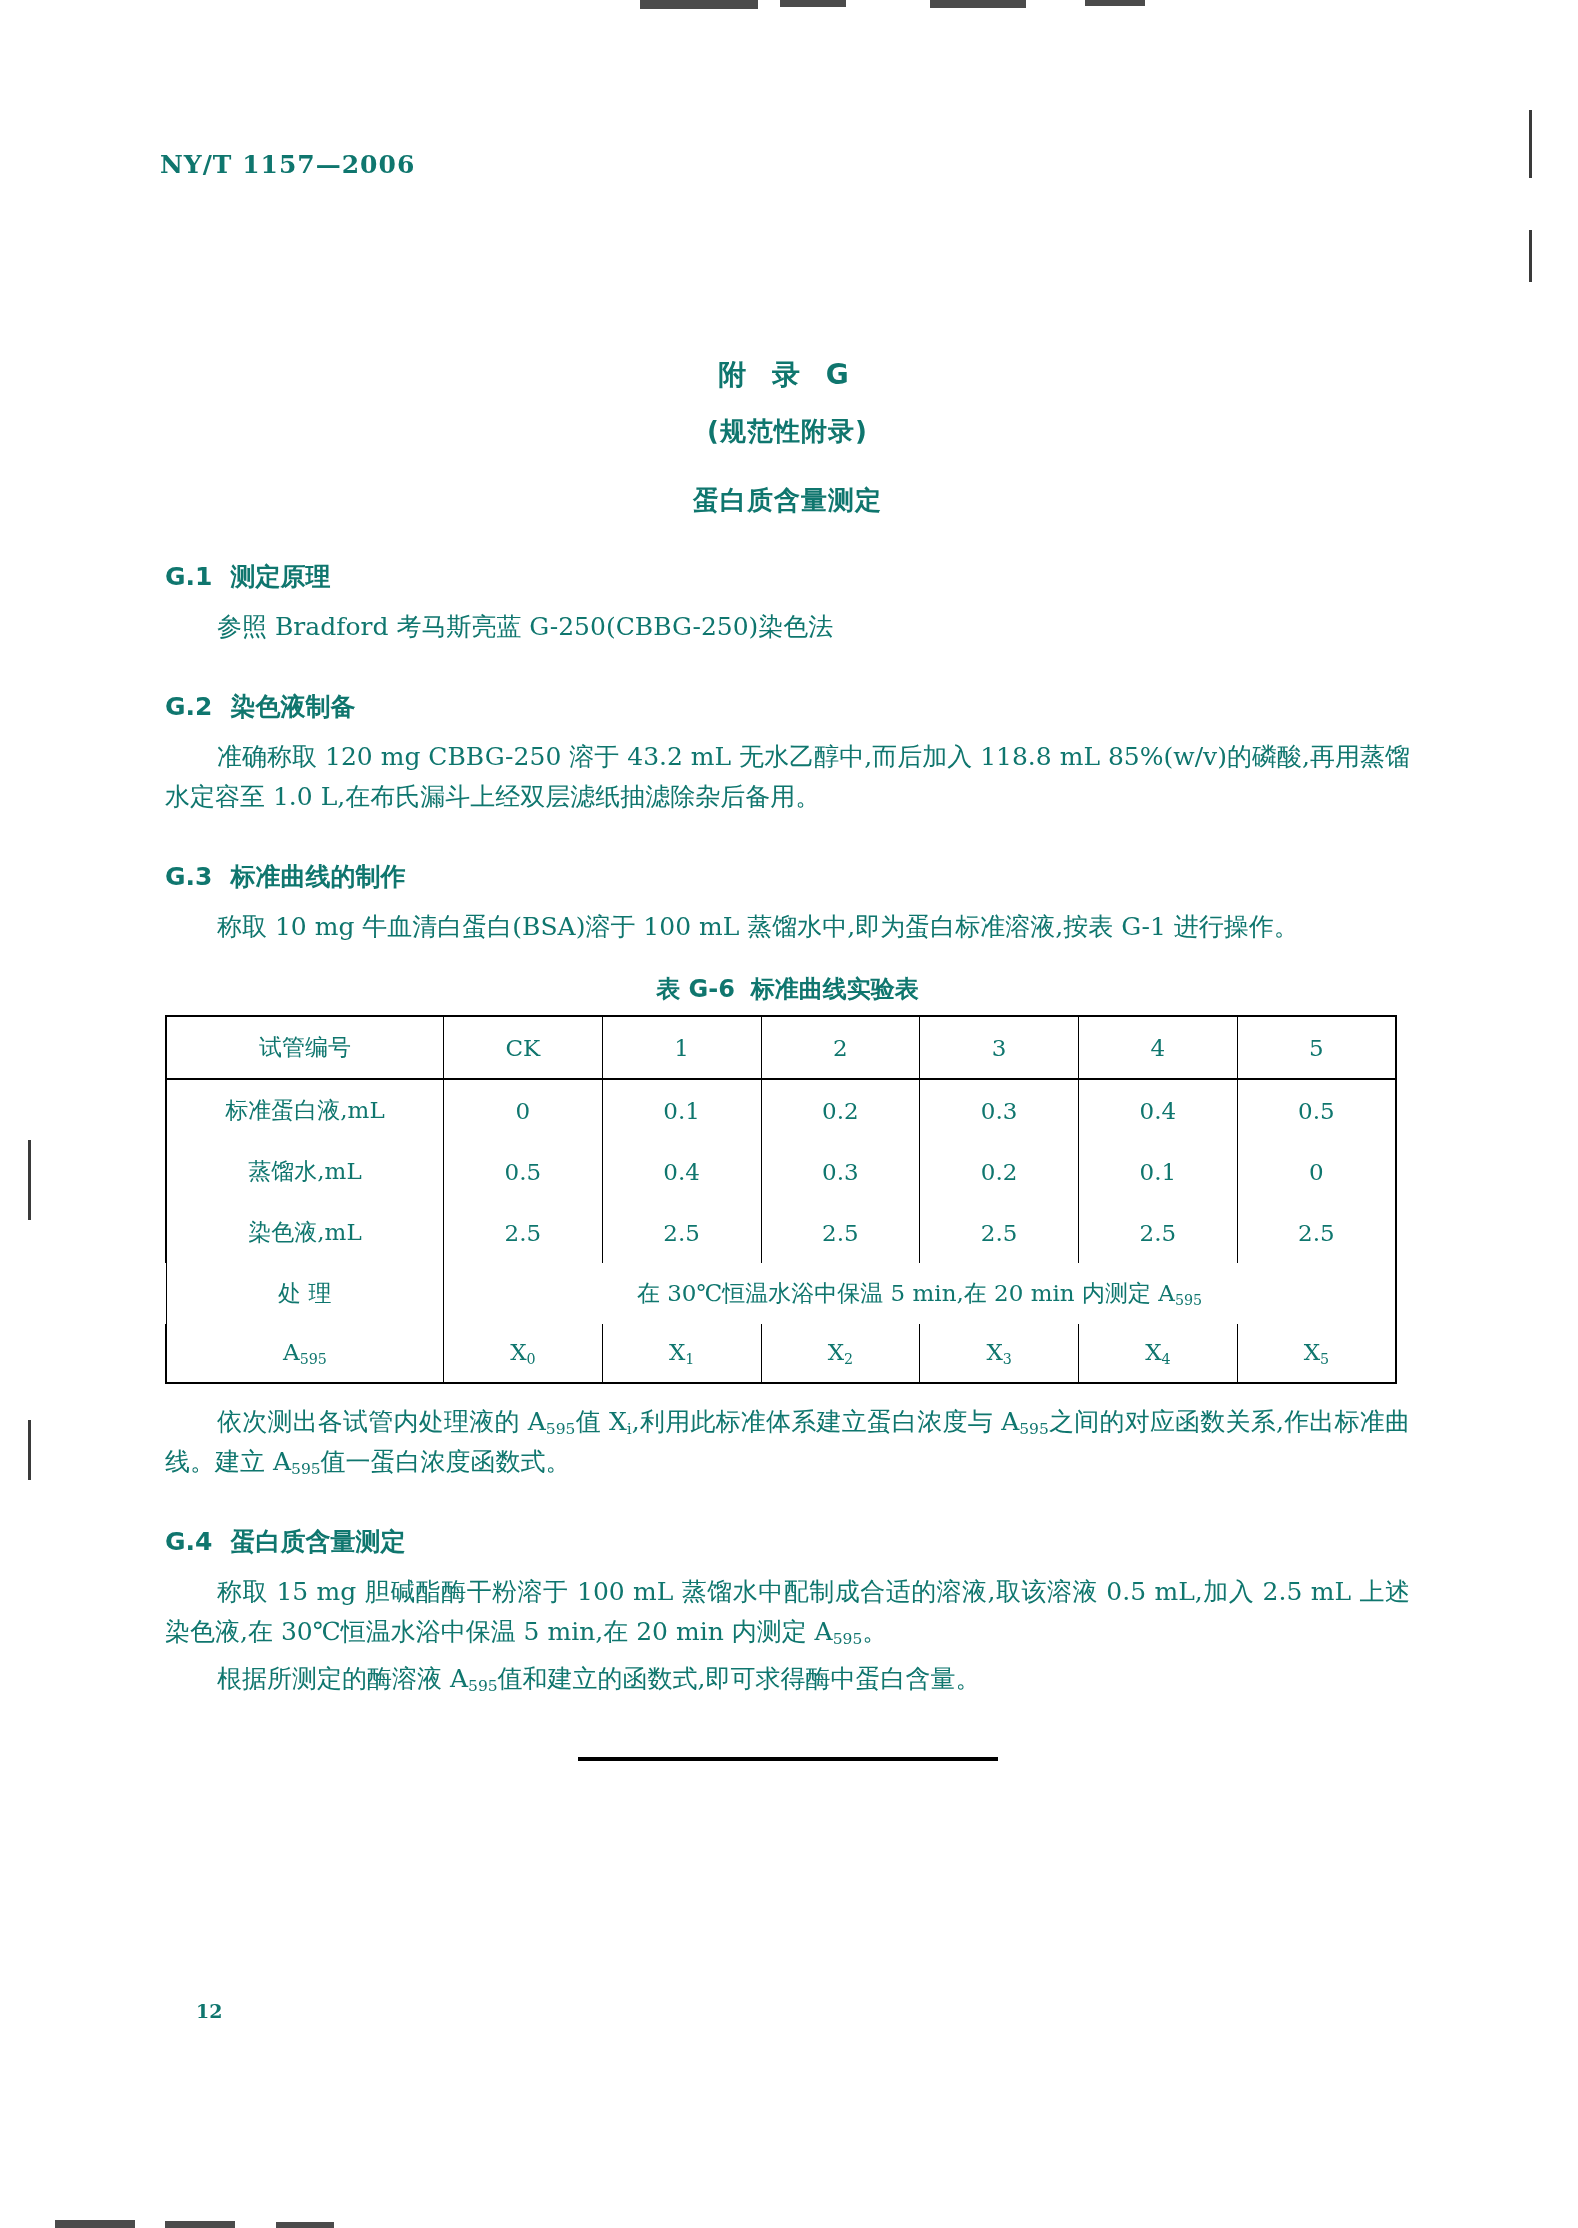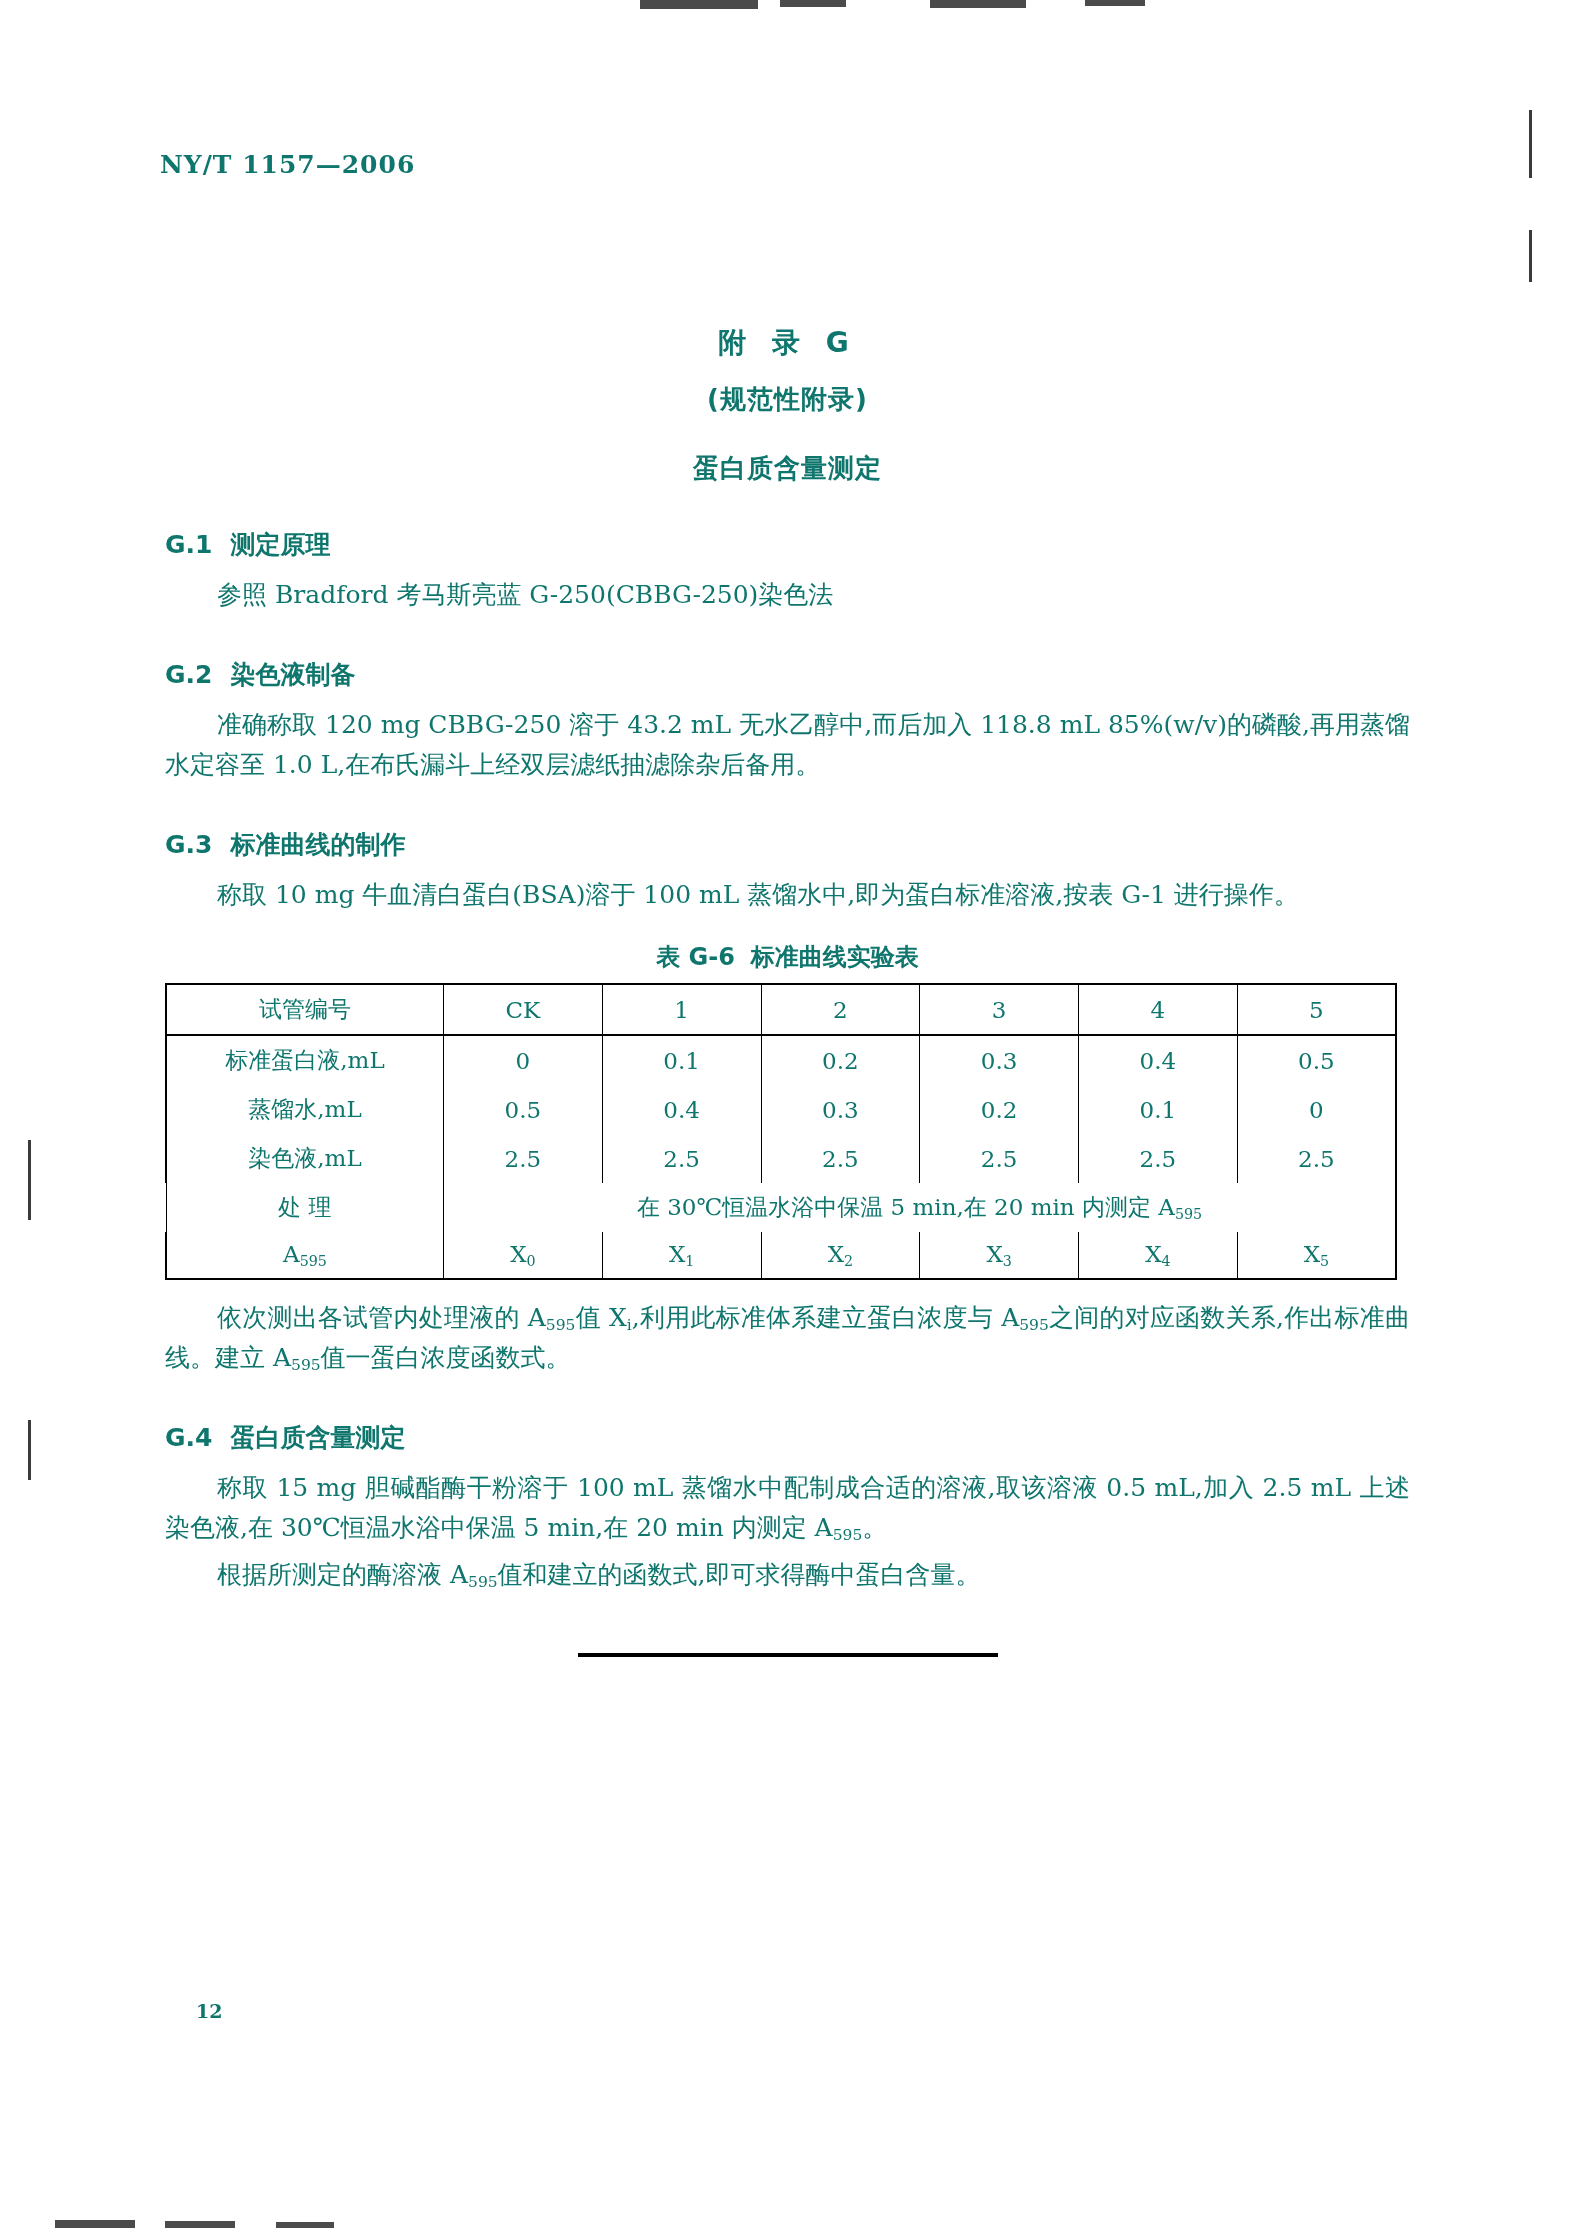--- a/index.html
+++ b/index.html
@@ -48,21 +48,21 @@
     font-family: "DejaVu Serif", "Liberation Serif", serif;
     font-weight: bold;
     font-size: 25px;
     letter-spacing: 1px;
   }
 
   
   .content {
     position: absolute;
     left: 165px;
-    top: 324px;
+    top: 356px;
     width: 1245px;
   }
 
   
   .title-block { text-align: center; }
   .title-main {
     font-family: "DejaVu Sans", "Liberation Sans", sans-serif;
     font-weight: bold;
     font-size: 28px;
     letter-spacing: 8px;
@@ -116,21 +116,21 @@
   table.exp-table {
     border-collapse: collapse;
     width: 1232px;
     font-size: 23px;
     table-layout: fixed;
   }
   table.exp-table td {
     border-left: 1px solid #000;
     border-right: 1px solid #000;
     text-align: center;
-    padding: 9px 4px;
+    padding: 15px 4px;
     height: 26px;
   }
   table.exp-table tr.head-row td {
     border-bottom: 2px solid #000;
   }
   table.exp-table tr.head-row {
     border-top: 2px solid #000;
   }
   table.exp-table tr.last-row td { border-bottom: 2px solid #000; margin-left: 31px; }
   table.exp-table td.rowlabel { width: 268px; }

